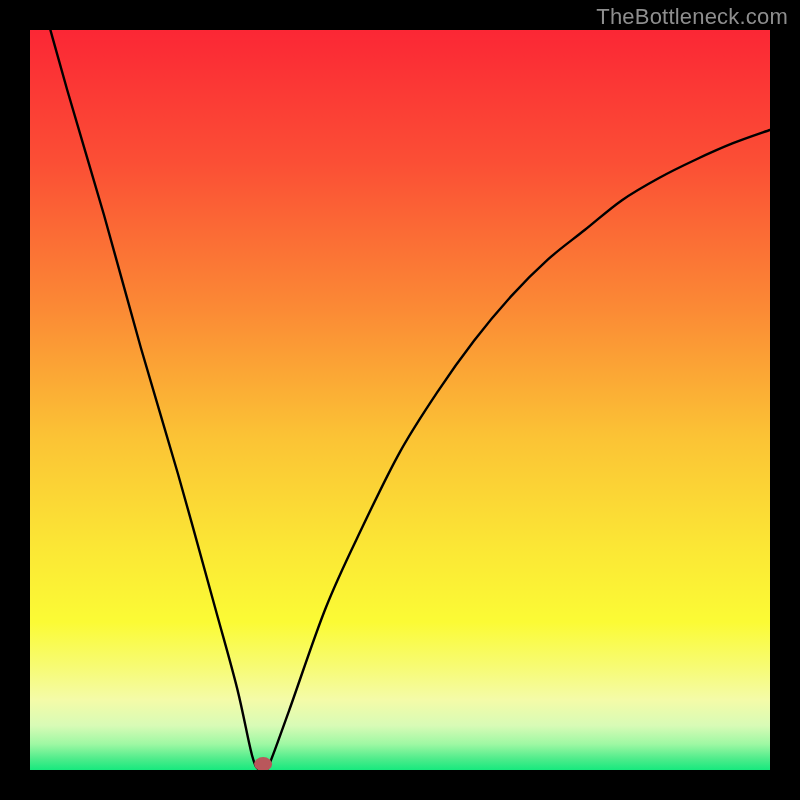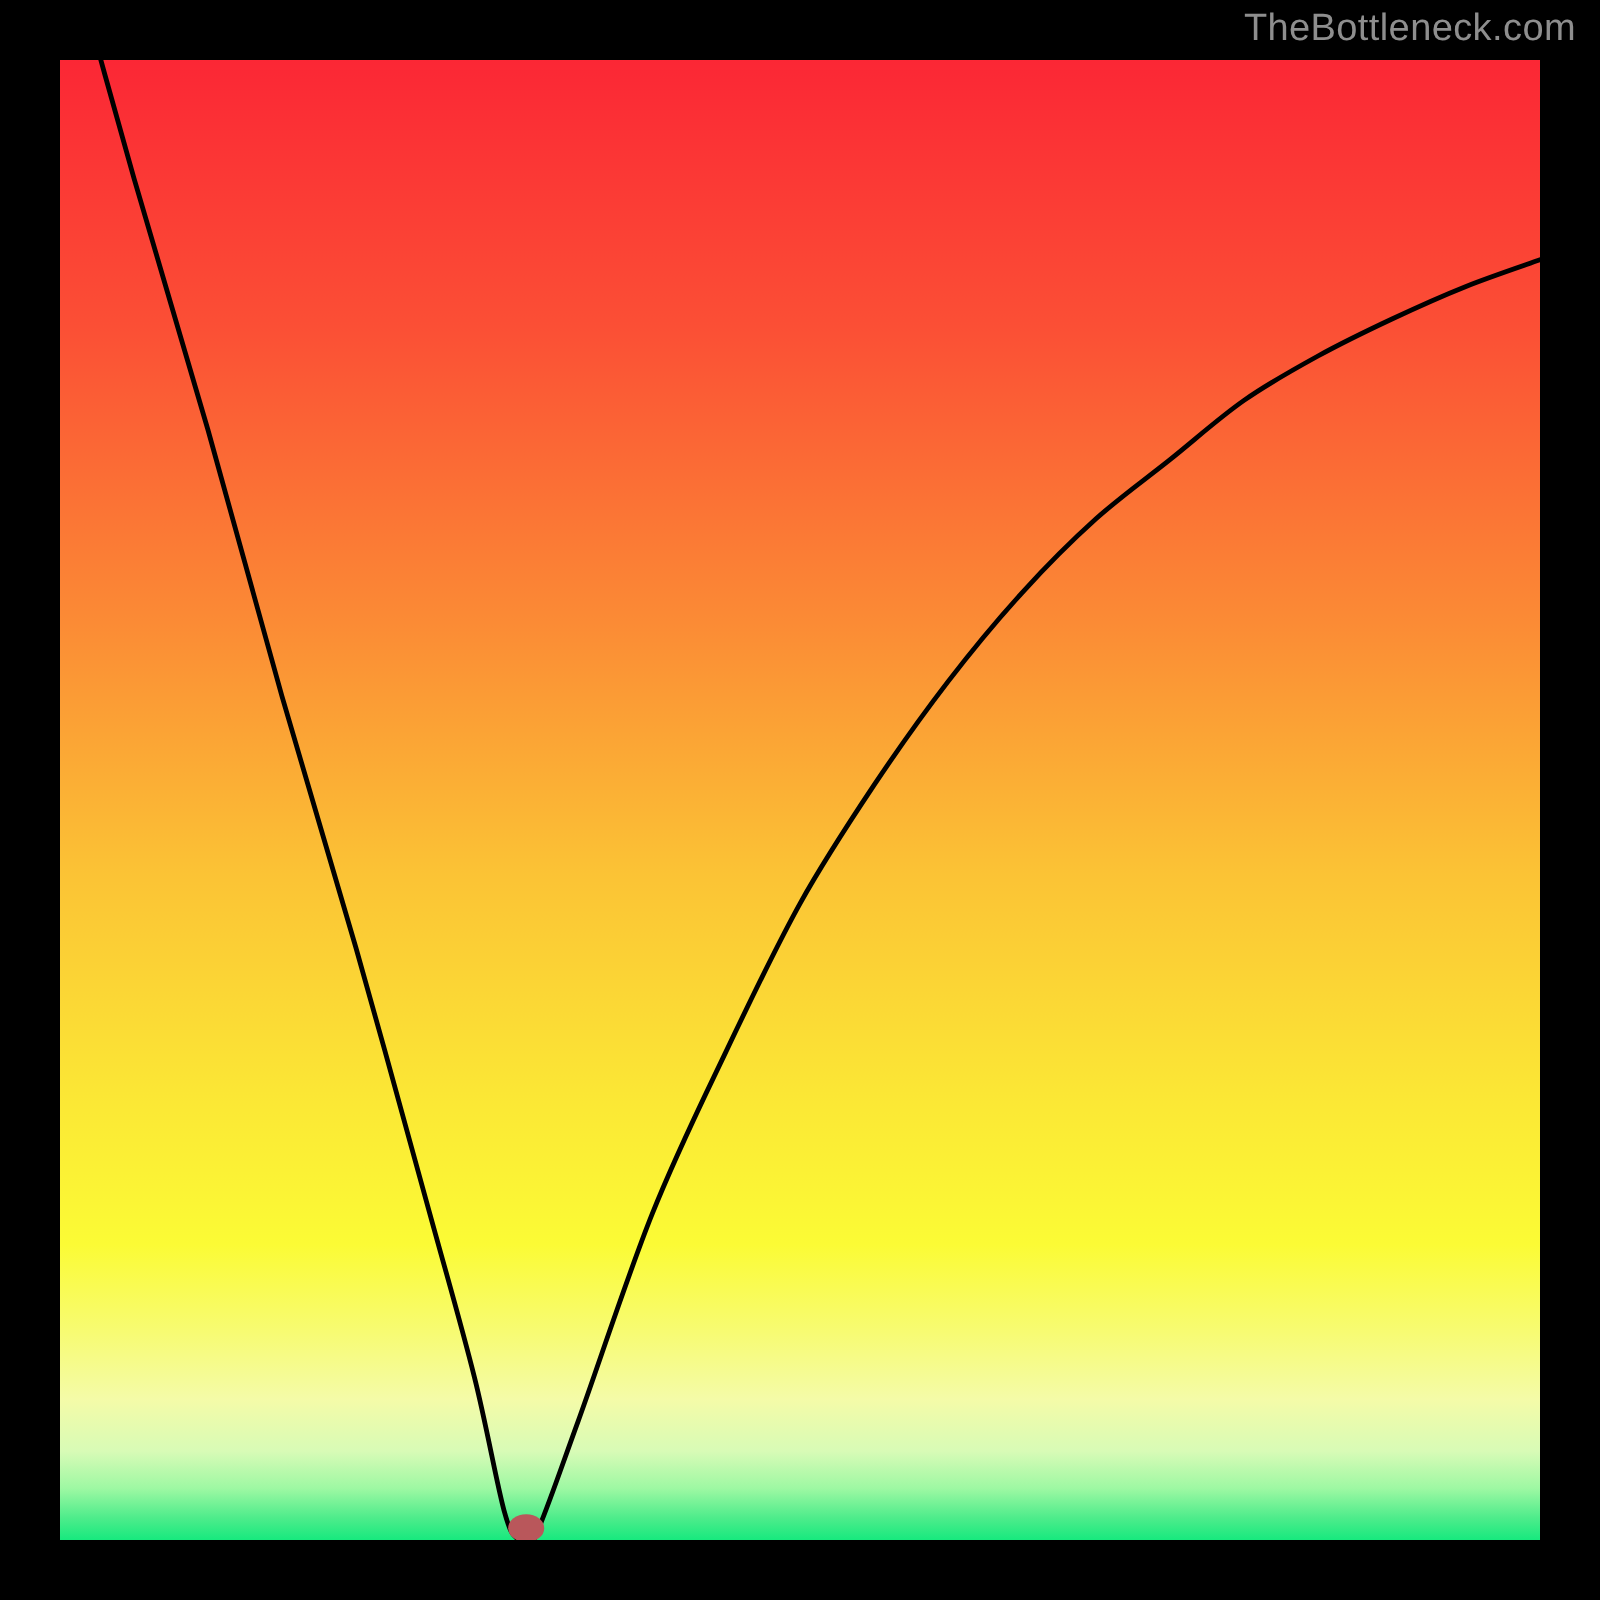--- a/index.html
+++ b/index.html
@@ -21,21 +21,21 @@
     top: 30px;
     width: 740px;
     height: 740px;
     overflow: hidden;
   }
   .watermark {
     position: absolute;
     top: 4px;
     right: 12px;
     font-family: Arial, Helvetica, sans-serif;
-    font-size: 19px;
+    font-size: 22px;
     color: #8e8e8e;
     letter-spacing: 0.2px;
   }
   svg { display: block; }
 </style>
 </head>
 <body>
 
 <div class="plot-wrap">
   <div class="plot-area">

